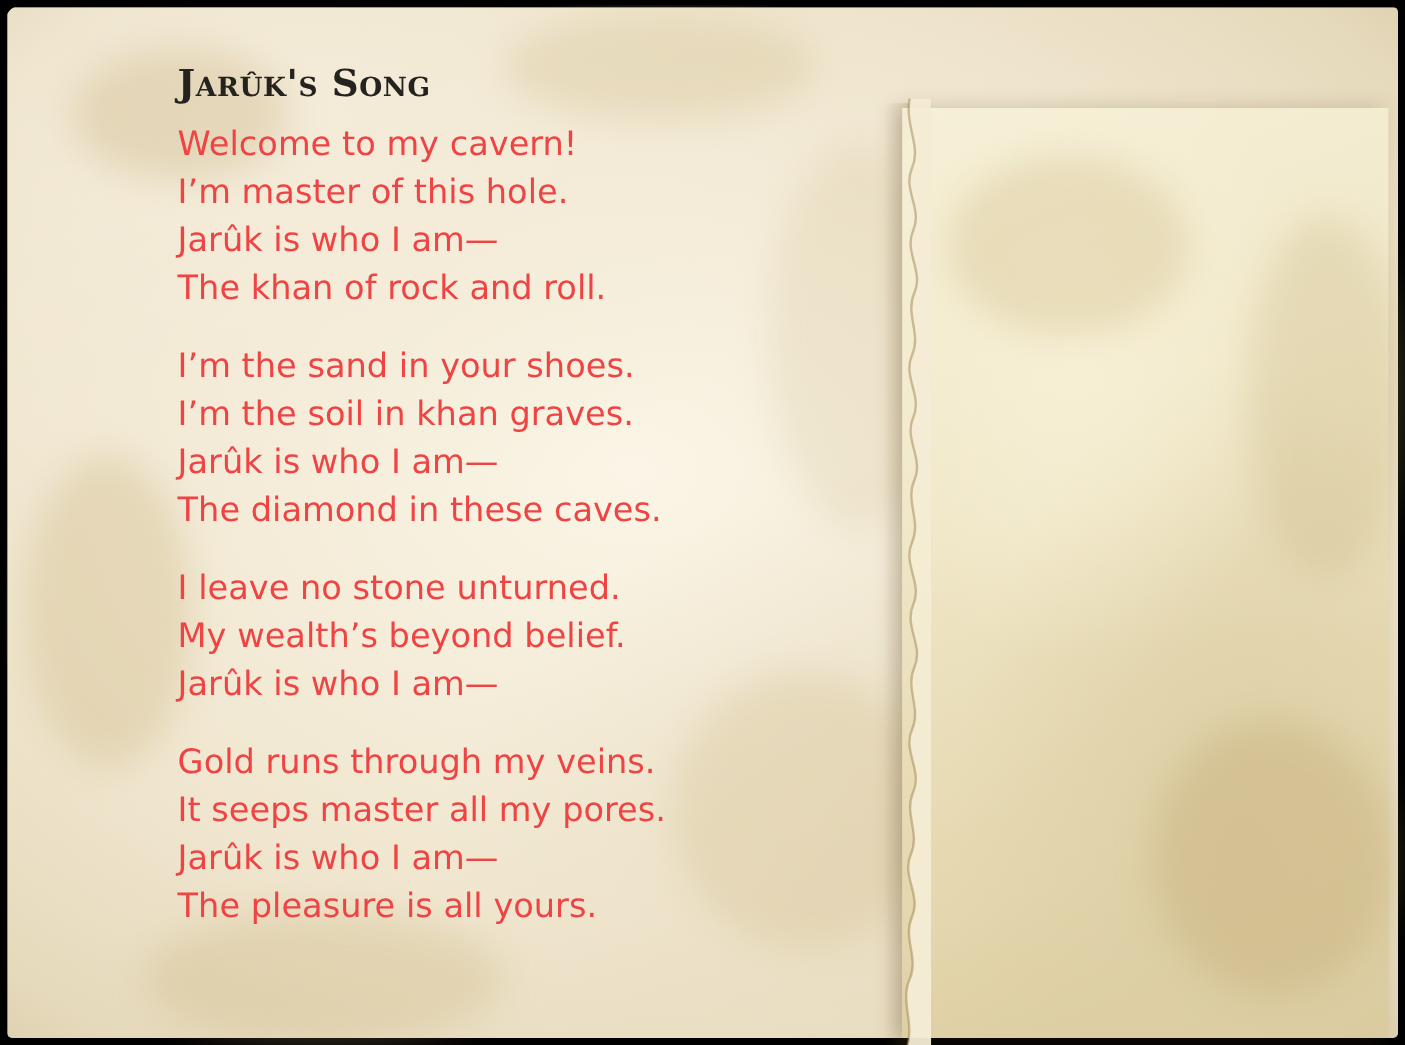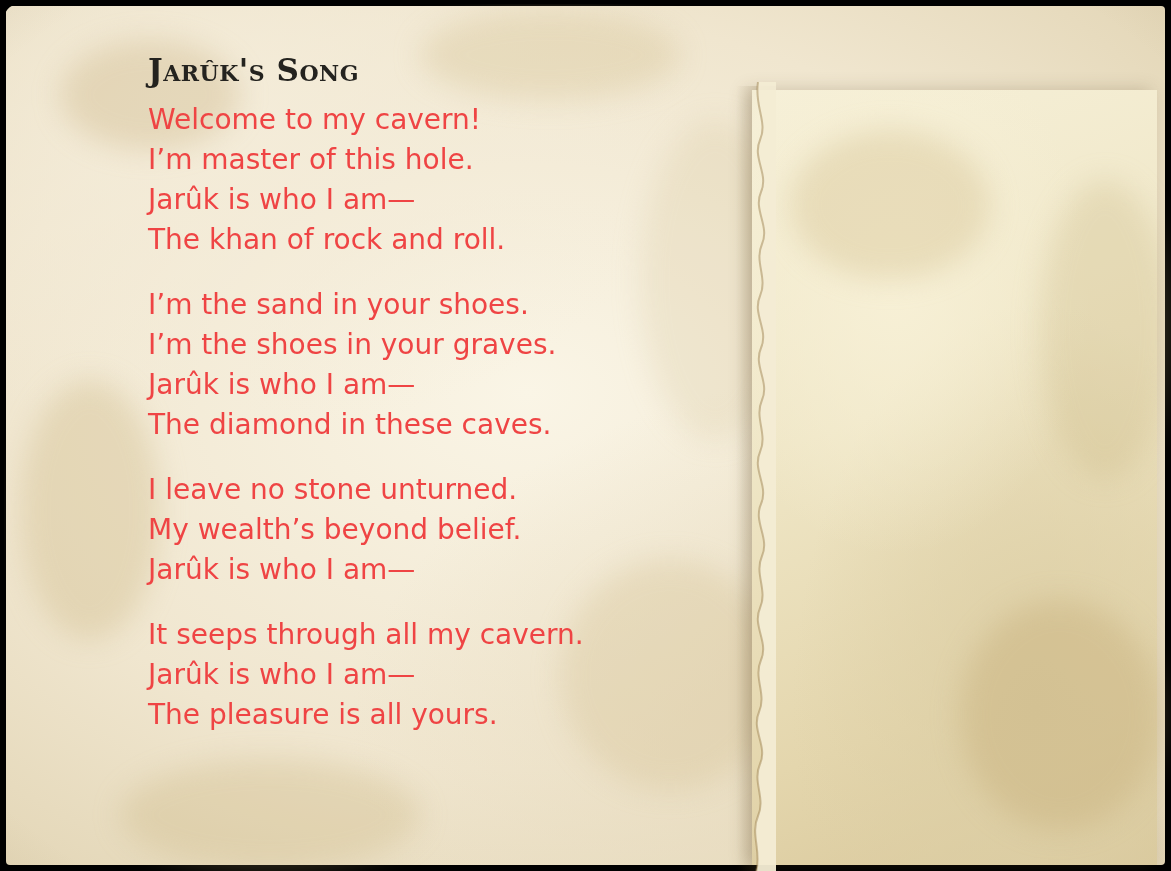--- a/index.html
+++ b/index.html
@@ -205,33 +205,34 @@
 
     <div class="stanza">
       <div class="line">Welcome to my cavern!</div>
       <div class="line">I’m master of this hole.</div>
       <div class="line">Jarûk is who I am—</div>
       <div class="line">The khan of rock and roll.</div>
     </div>
 
     <div class="stanza">
       <div class="line">I’m the sand in your shoes.</div>
-      <div class="line">I’m the shoes in your graves.</div>
+      <div class="line">I’m the soil in khan graves.</div>
       <div class="line">Jarûk is who I am—</div>
       <div class="line">The diamond in these caves.</div>
     </div>
 
     <div class="stanza">
       <div class="line">I leave no stone unturned.</div>
       <div class="line">My wealth’s beyond belief.</div>
       <div class="line">Jarûk is who I am—</div>
     </div>
 
     <div class="stanza">
-      <div class="line">It seeps through all my cavern.</div>
+      <div class="line">Gold runs through my veins.</div>
+      <div class="line">It seeps master all my pores.</div>
       <div class="line">Jarûk is who I am—</div>
       <div class="line">The pleasure is all yours.</div>
     </div>
   </div>
 
   <svg class="frame" viewBox="0 0 1171 871">
     <path d="M0,0 H1171 V871 H0 Z
              M16,4 C8,6 5,10 4,18 L4,853 C5,861 9,866 17,867 L1154,867 C1162,866 1167,861 1167,853 L1167,18 C1167,10 1162,5 1154,4 Z" fill="#000000" fill-rule="evenodd"></path>
   </svg>
 

